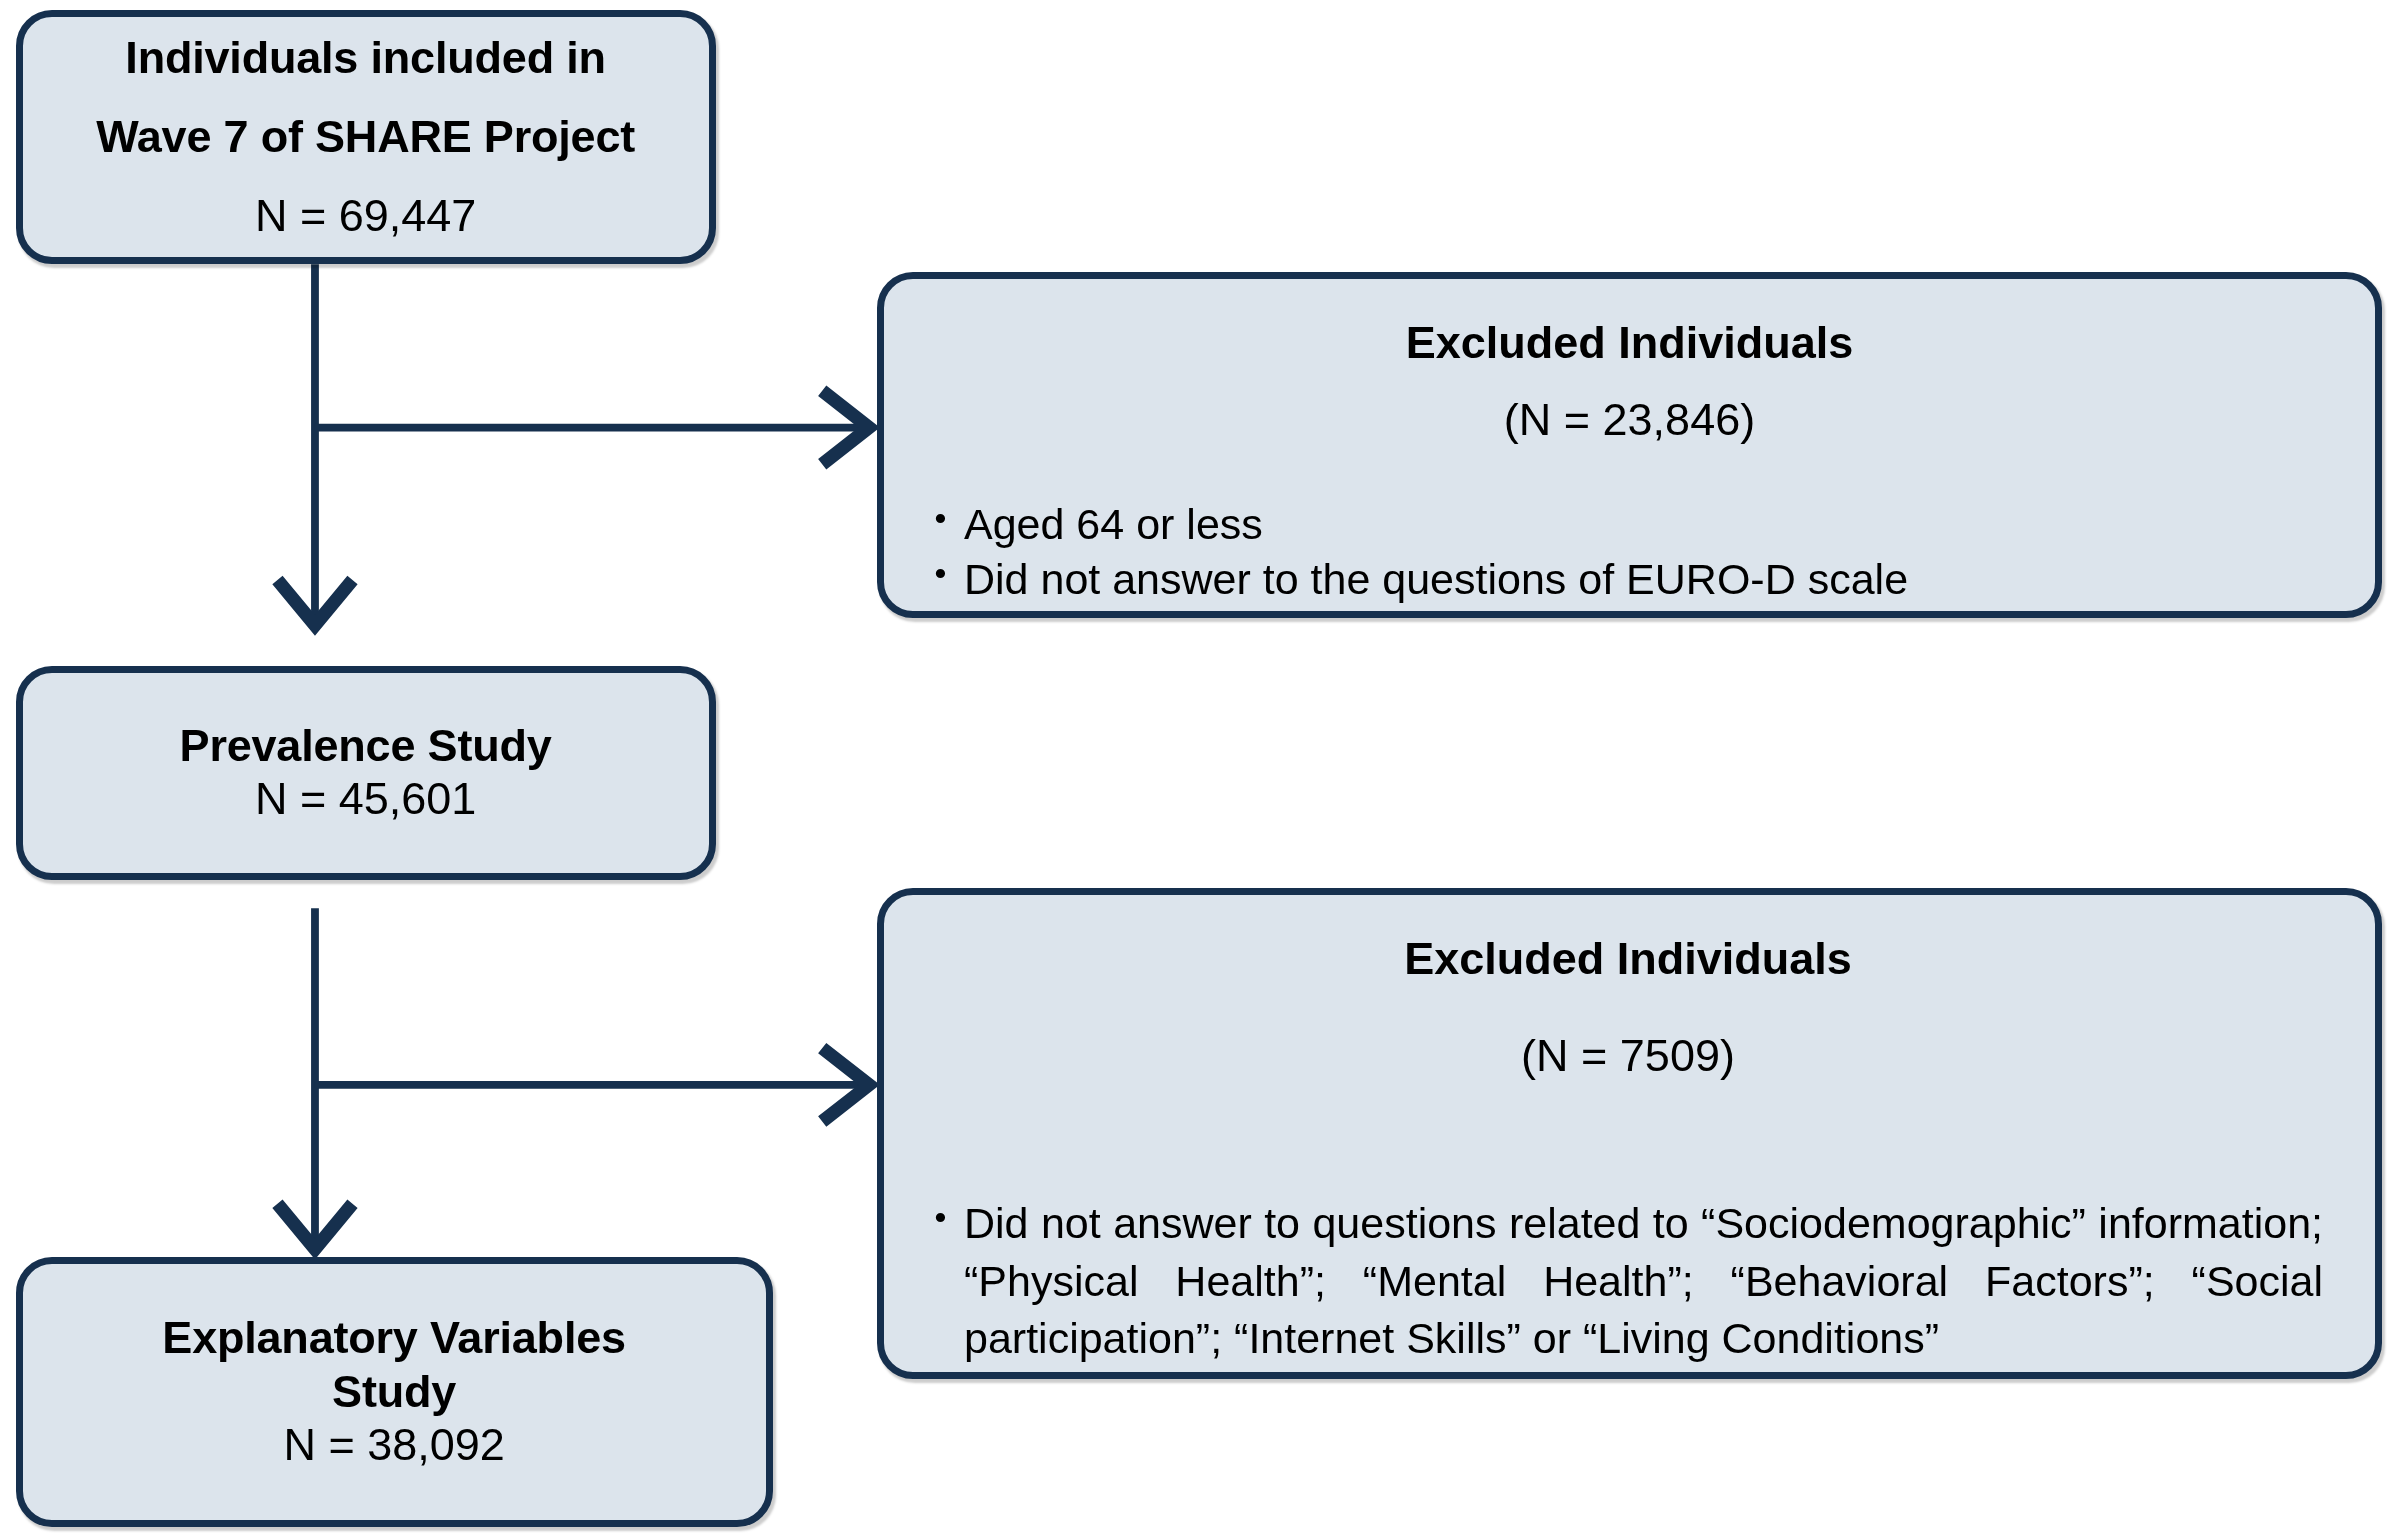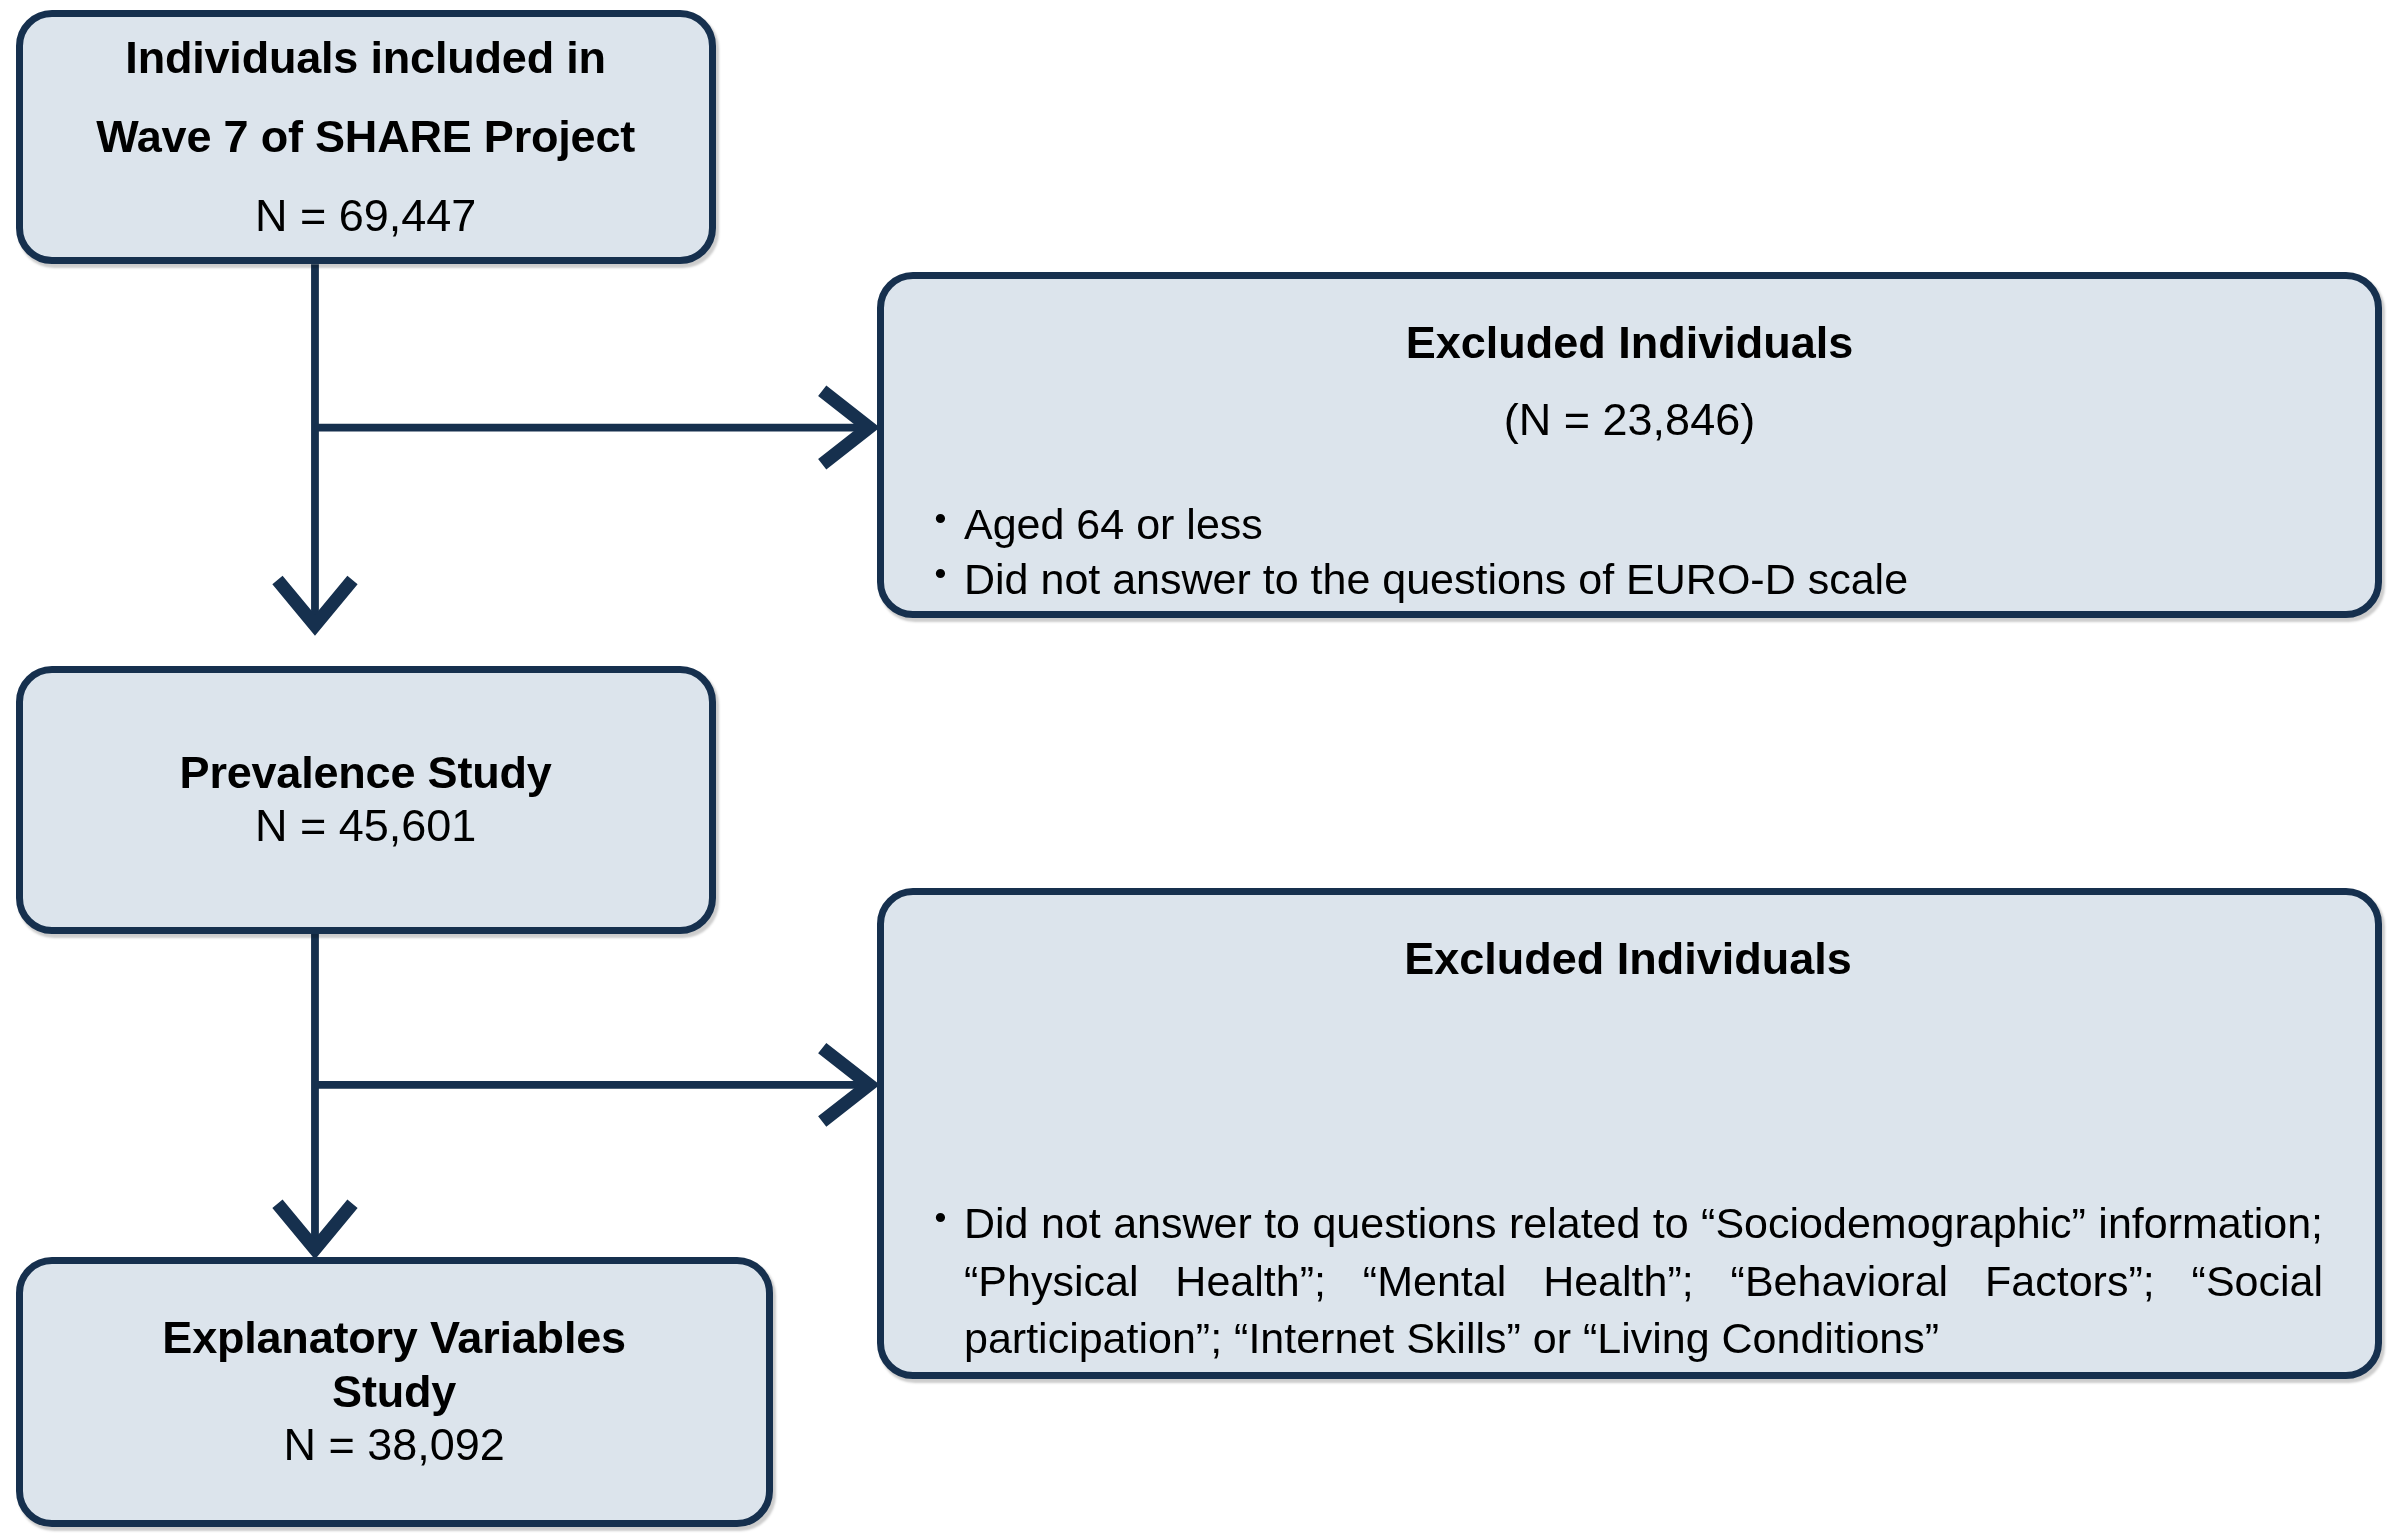--- a/index.html
+++ b/index.html
@@ -89,21 +89,21 @@
     font-size: 34px;
   }
   .excl-list.justified li {
     text-align: justify;
     text-justify: inter-word;
     line-height: 1.34;
   }
 
   
   #box-wave9      { left: 15.6px;  top: 10.2px;   width: 700px;  height: 254px; padding: 0 14px; gap: 26px; }
-  #box-prevalence { left: 15.6px;  top: 666px;  width: 700px;  height: 268px; padding: 0 14px; }
+  #box-prevalence { left: 15.6px;  top: 666px;  width: 700px;  height: 214px; padding: 0 14px; }
   #box-explan     { left: 15.6px;  top: 1257px; width: 757px;  height: 270px; padding: 12px 14px; }
 
   #box-excl-1 { left: 877px; top: 272px;  width: 1505px; height: 346px; padding: 38px 45px 0 45px; }
   #box-excl-2 { left: 877px; top: 888px; width: 1505px; height: 491px; padding: 38px 48px 0 45px; }
 
   #box-excl-1 .excl-list { margin-top: 25px; }
   #box-excl-2 .excl-list { margin-top: 69px; }
 
   
   svg.connectors {
@@ -170,20 +170,21 @@
     </ul>
   </div>
 
   <div class="node node-process" id="box-prevalence">
     <div class="title">Prevalence Study</div>
     <div class="count">N = 45,601</div>
   </div>
 
   <div class="node node-exclusion" id="box-excl-2">
     <div class="excl-head">Excluded Individuals</div>
+    <div class="excl-count">(N = 7509)</div>
     <ul class="excl-list justified">
       <li>Did not answer to questions related to “Sociodemographic” information; “Physical Health”; “Mental Health”; “Behavioral Factors”; “Social participation”; “Internet Skills” or “Living Conditions”</li>
     </ul>
   </div>
 
   <div class="node node-process" id="box-explan">
     <div class="title">Explanatory Variables</div>
     <div class="title">Study</div>
     <div class="count">N = 38,092</div>
   </div>

